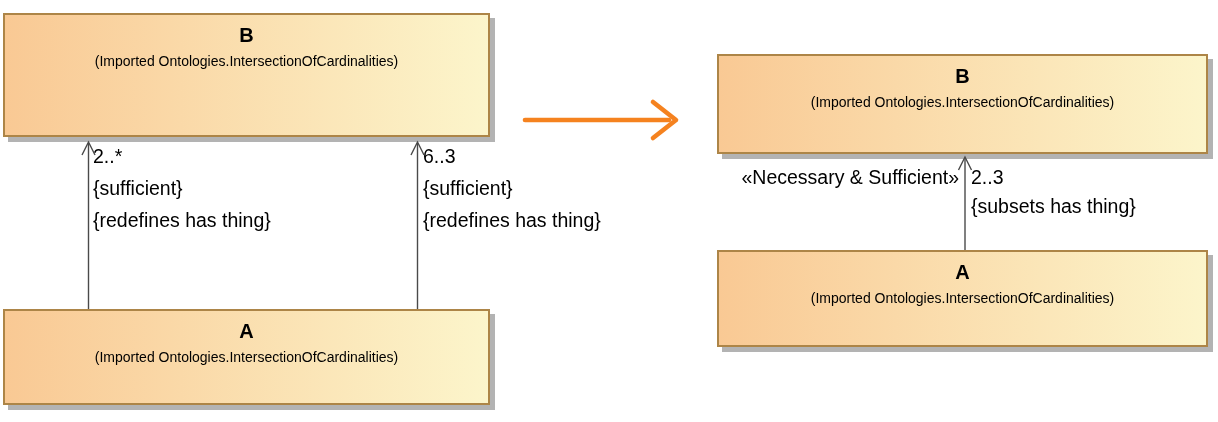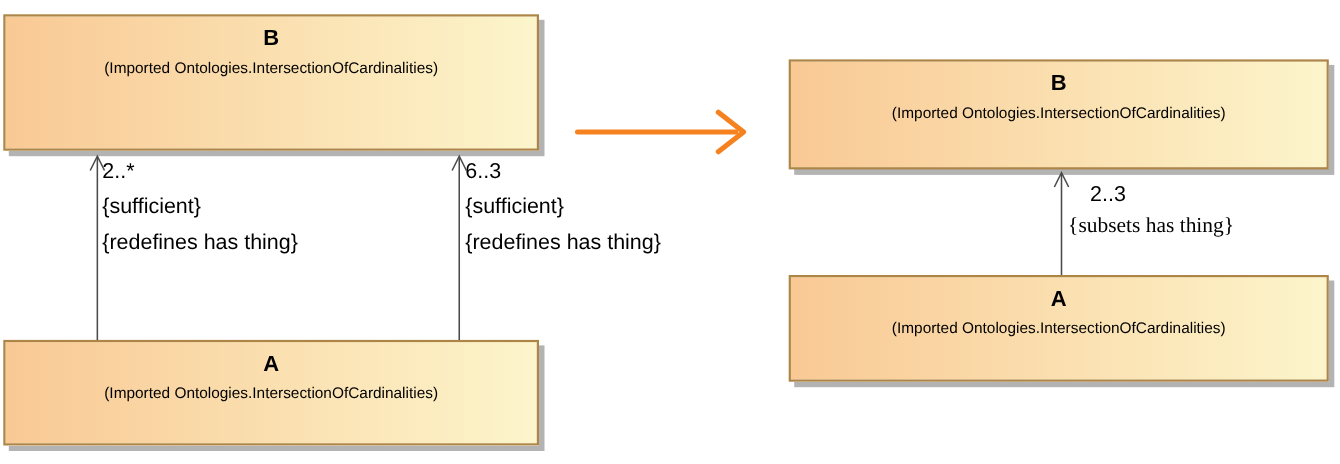--- a/index.html
+++ b/index.html
@@ -81,22 +81,23 @@
   <div class="uml-box" style="left:717px;top:54px;width:491px;height:100px;">
     <div class="title">B</div>
     <div class="qualifier">(Imported Ontologies.IntersectionOfCardinalities)</div>
   </div>
 
   <div class="uml-box" style="left:717px;top:250px;width:491px;height:97px;">
     <div class="title">A</div>
     <div class="qualifier">(Imported Ontologies.IntersectionOfCardinalities)</div>
   </div>
 
-  <div class="edge-label" style="left:971px;top:165px;margin-left:20px;">2..3</div>
-  <div class="edge-label" style="left:971px;top:194px;font-family:Liberation Serif, serif;">{subsets has thing}</div>
+  <div class="edge-label" style="right:259px;top:165px;">«Necessary &amp; Sufficient»</div>
+  <div class="edge-label" style="left:971px;top:165px;">2..3</div>
+  <div class="edge-label" style="left:971px;top:194px;">{subsets has thing}</div>
 
   <svg class="edges-overlay" viewBox="0 0 1218 422" xmlns="http://www.w3.org/2000/svg">
 
     <g>
       <line class="edge-stroke" x1="88.5" y1="143" x2="88.5" y2="309"></line>
       <polyline class="edge-stroke" points="82,155 88.5,142 95,155"></polyline>
     </g>
 
     <g>
       <line class="edge-stroke" x1="417.5" y1="143" x2="417.5" y2="309"></line>

